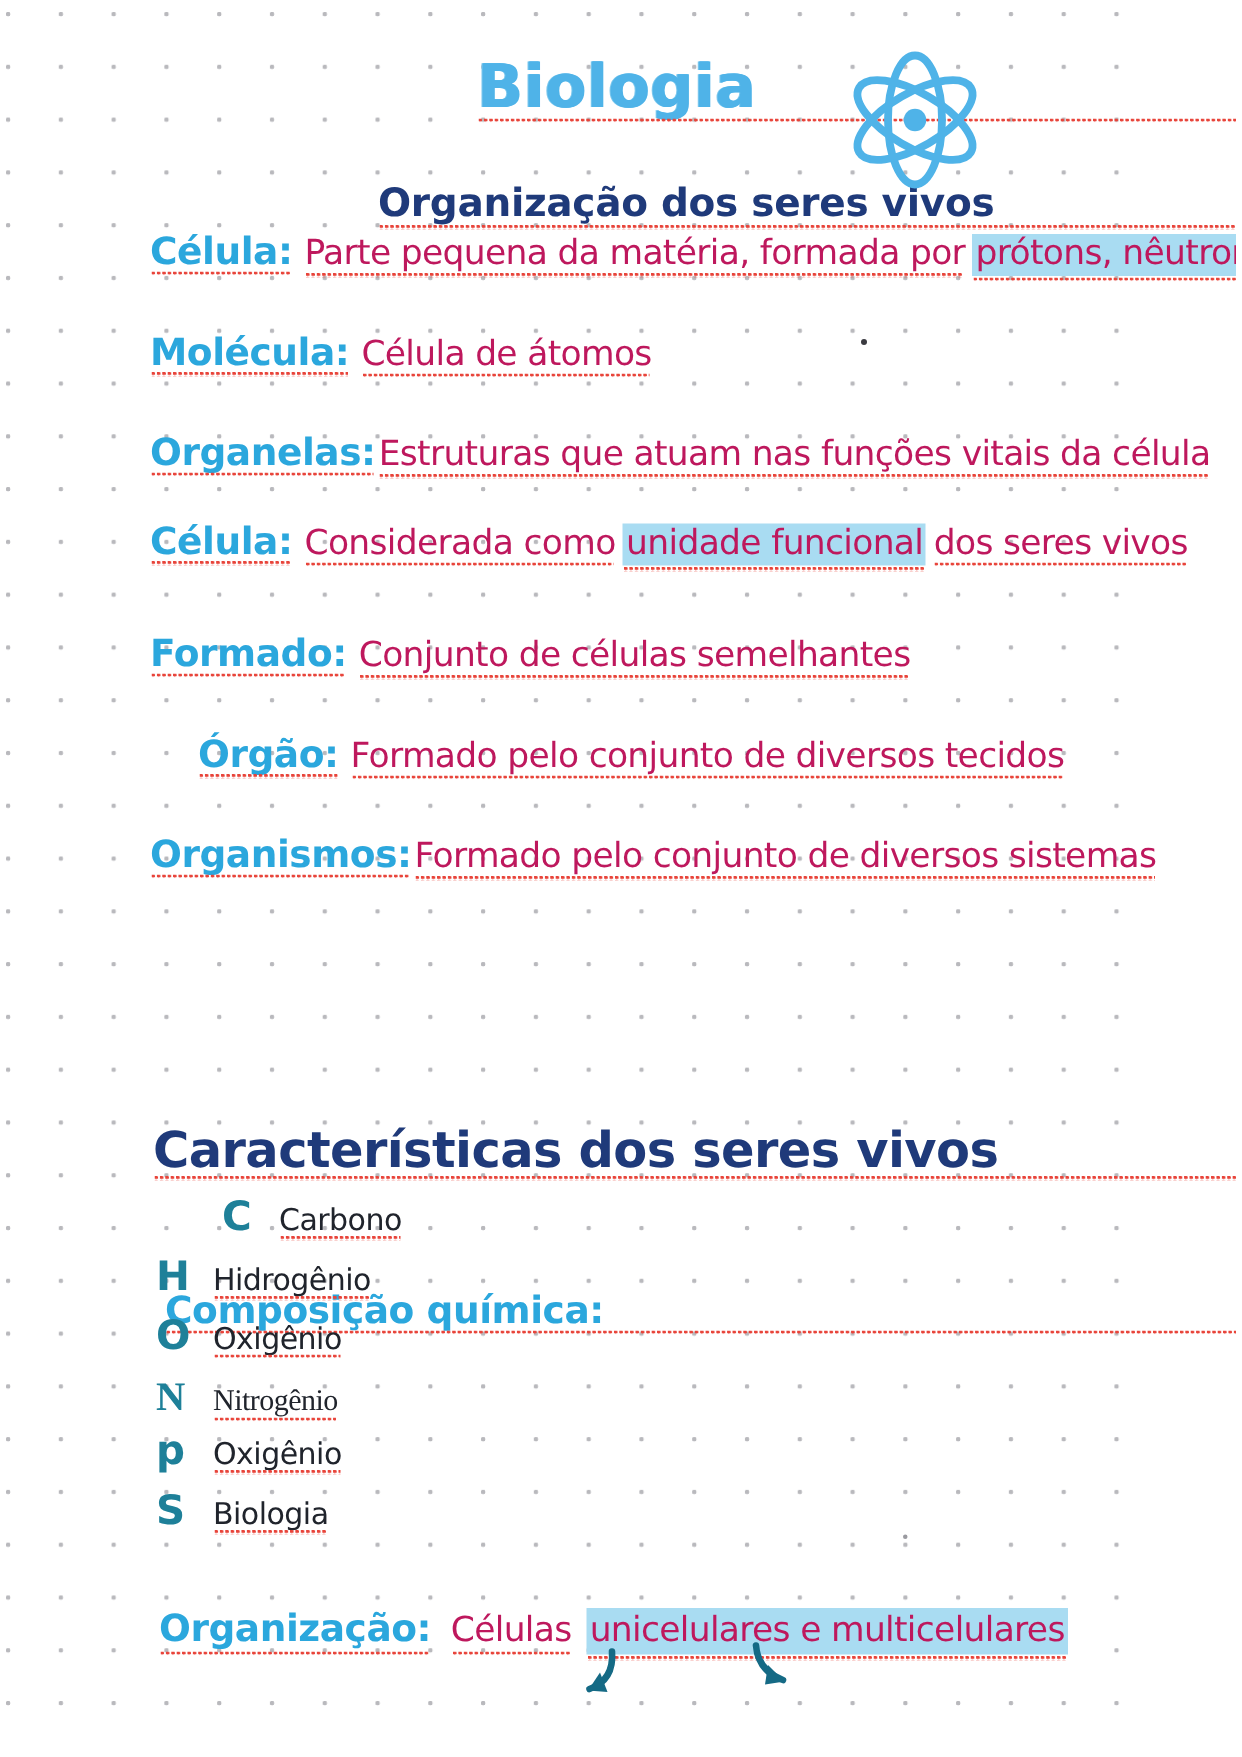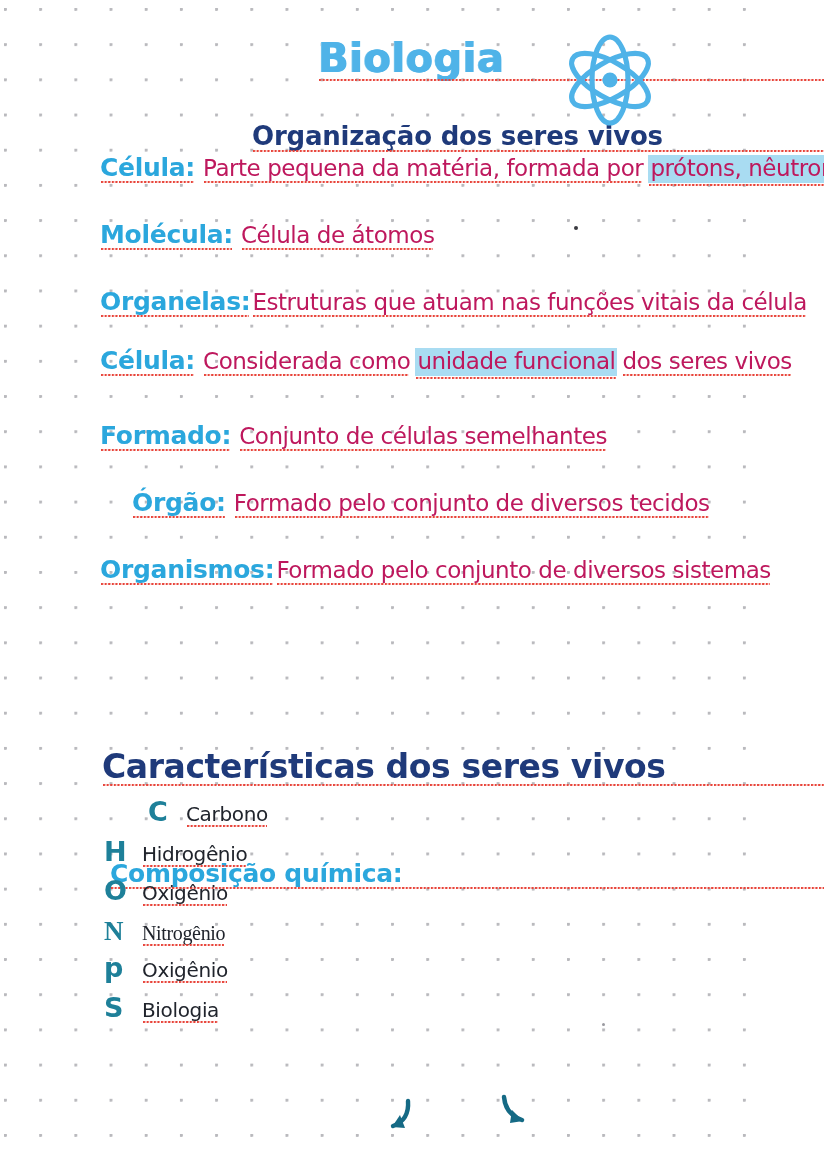--- a/index.html
+++ b/index.html
@@ -199,20 +199,25 @@
 
   <div id="elements-container">
       <div class="elem-row" style="top: 798px; margin-left: 44px;"><span class="elem-sym">C</span><span class="elem-name squig squig-tight">Carbono</span></div>
       <div class="elem-row" style="top: 838px;"><span class="elem-sym">H</span><span class="elem-name squig squig-tight">Hidrogênio</span></div>
       <div class="elem-row" style="top: 877px;"><span class="elem-sym">O</span><span class="elem-name squig squig-tight">Oxigênio</span></div>
       <div class="elem-row" style="top: 918px; font-family: Liberation Serif, serif;"><span class="elem-sym">N</span><span class="elem-name squig squig-tight">Nitrogênio</span></div>
       <div class="elem-row" style="top: 954px;"><span class="elem-sym">p</span><span class="elem-name squig squig-tight">Oxigênio</span></div>
       <div class="elem-row" style="top: 994px;"><span class="elem-sym">S</span><span class="elem-name squig squig-tight">Biologia</span></div>
     </div>
 
+  <div id="organizacao-line">
+    <span class="term squig">Organização:</span>
+    <span class="desc squig" style="margin-left:8px;">Células</span>
+    <span class="desc hl squig" style="margin-left:5px;">unicelulares e multicelulares</span>
+  </div>
 
   <svg class="arrow-svg" id="arrow-left" viewBox="0 0 38 34">
     <path d="M30 3 C31 16, 26 24, 15 28" fill="none" stroke="#156A85" stroke-width="4.4" stroke-linecap="round"></path>
     <path d="M22 17 L14 29 L27 30 Z" fill="#156A85"></path>
   </svg>
 
   <svg class="arrow-svg" id="arrow-right" viewBox="0 0 36 32">
     <path d="M6 3 C7 15, 13 22, 24 26" fill="none" stroke="#156A85" stroke-width="4.4" stroke-linecap="round"></path>
     <path d="M14 16 L25 27 L12 29 Z" fill="#156A85"></path>
   </svg>

